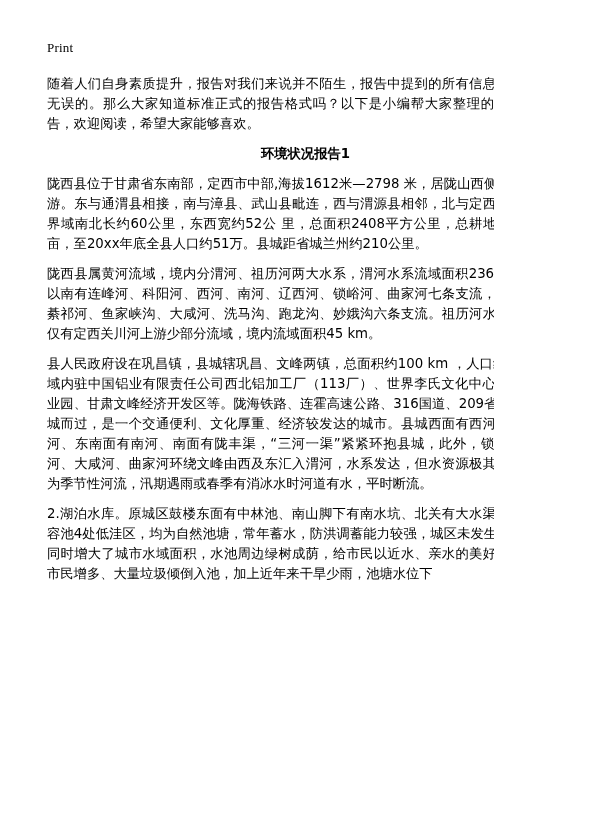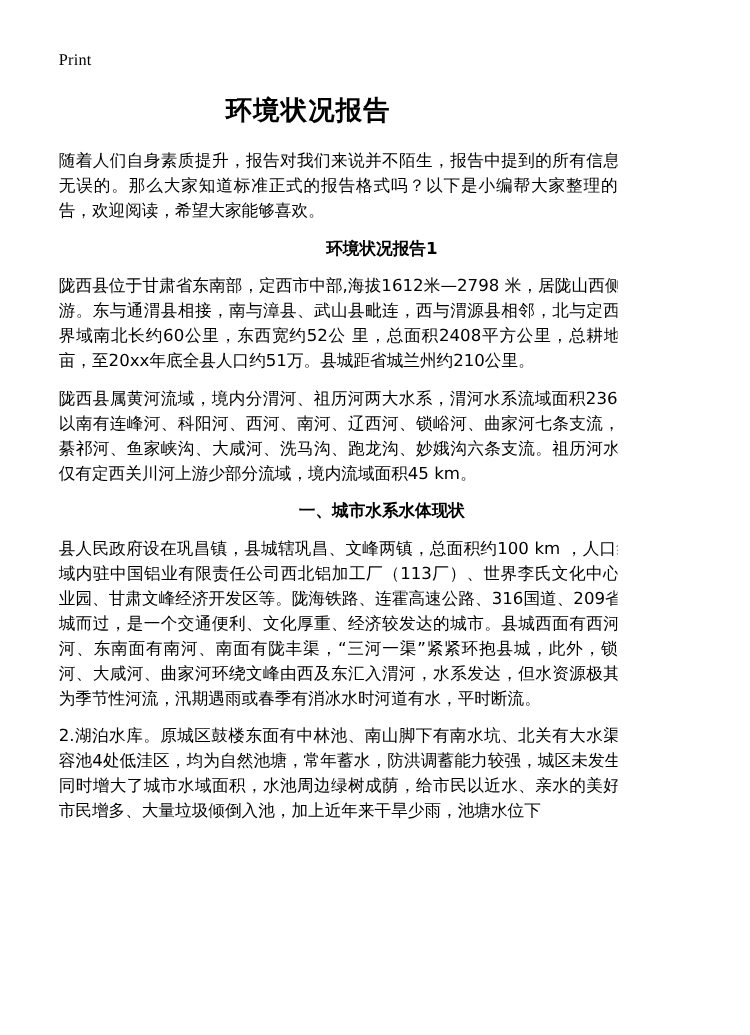--- a/index.html
+++ b/index.html
@@ -73,34 +73,32 @@
     overflow: hidden;
   }
 </style>
 </head>
 <body>
 
 <div class="page">
 
   <div class="print-link">Print</div>
 
-  <h1 class="doc-title">环境状况报告</h1>
 
   <div class="body-col">
 
 
     <p class="para">随着人们自身素质提升，报告对我们来说并不陌生，报告中提到的所有信息应该是准确无误的。那么大家知道标准正式的报告格式吗？以下是小编帮大家整理的环境状况报告，欢迎阅读，希望大家能够喜欢。</p>
 
     <h2 class="sec-head">环境状况报告1</h2>
 
     <p class="para">陇西县位于甘肃省东南部，定西市中部,海拔1612米—2798 米，居陇山西侧，位渭河上游。东与通渭县相接，南与漳县、武山县毗连，西与渭源县相邻，北与定西县接壤。县界域南北长约60公里，东西宽约52公 里，总面积2408平方公里，总耕地面积122万亩，至20xx年底全县人口约51万。县城距省城兰州约210公里。</p>
 
     <p class="para">陇西县属黄河流域，境内分渭河、祖历河两大水系，渭河水系流域面积2364km，渭河以南有连峰河、科阳河、西河、南河、辽西河、锁峪河、曲家河七条支流，渭河以北有綦祁河、鱼家峡沟、大咸河、洗马沟、跑龙沟、妙娥沟六条支流。祖历河水系在陇西县仅有定西关川河上游少部分流域，境内流域面积45 km。</p>
 
-    <h2 class="sec-head spaced-top">一、城市水系水体现状</h2>
 
     <p class="para">县人民政府设在巩昌镇，县城辖巩昌、文峰两镇，总面积约100 km ，人口约20万。区域内驻中国铝业有限责任公司西北铝加工厂（113厂）、世界李氏文化中心、中医药产业园、甘肃文峰经济开发区等。陇海铁路、连霍高速公路、316国道、209省道绕城、穿城而过，是一个交通便利、文化厚重、经济较发达的城市。县城西面有西河、北面有渭河、东南面有南河、南面有陇丰渠，“三河一渠”紧紧环抱县城，此外，锁峪河、辽西河、大咸河、曲家河环绕文峰由西及东汇入渭河，水系发达，但水资源极其短缺，河流为季节性河流，汛期遇雨或春季有消冰水时河道有水，平时断流。</p>
 
 
     <div class="tail-clip">
       <p class="para">2.湖泊水库。原城区鼓楼东面有中林池、南山脚下有南水坑、北关有大水渠、北环有增容池4处低洼区，均为自然池塘，常年蓄水，防洪调蓄能力较强，城区未发生大涝大灾，同时增大了城市水域面积，水池周边绿树成荫，给市民以近水、亲水的美好环境。随着市民增多、大量垃圾倾倒入池，加上近年来干旱少雨，池塘水位下</p>
     </div>
 
   </div>
 </div>

